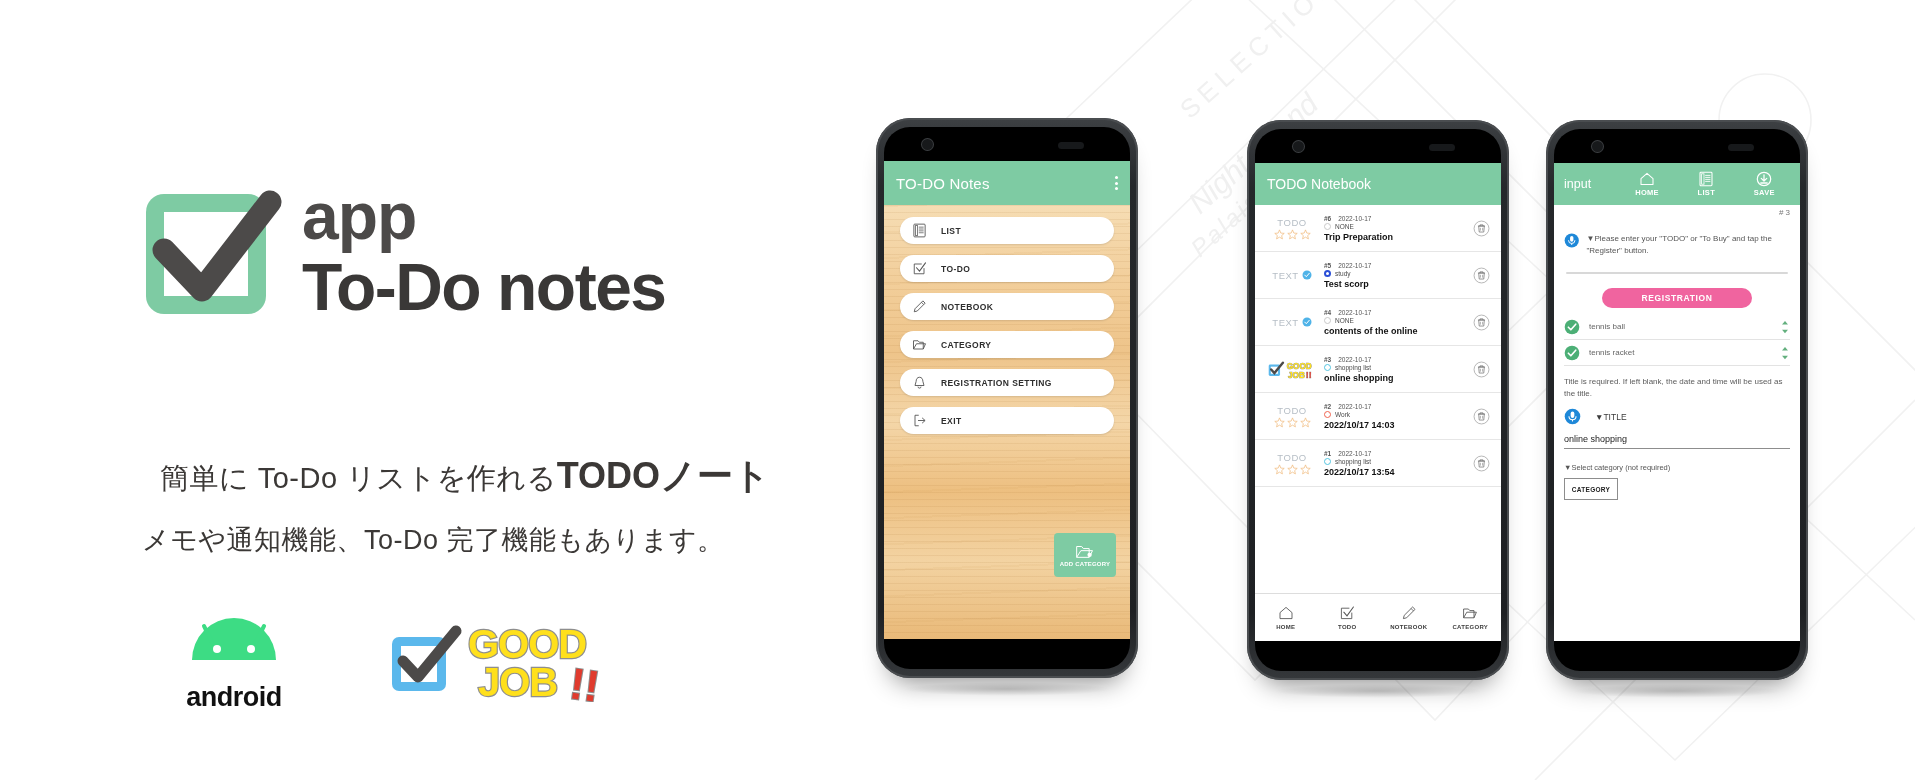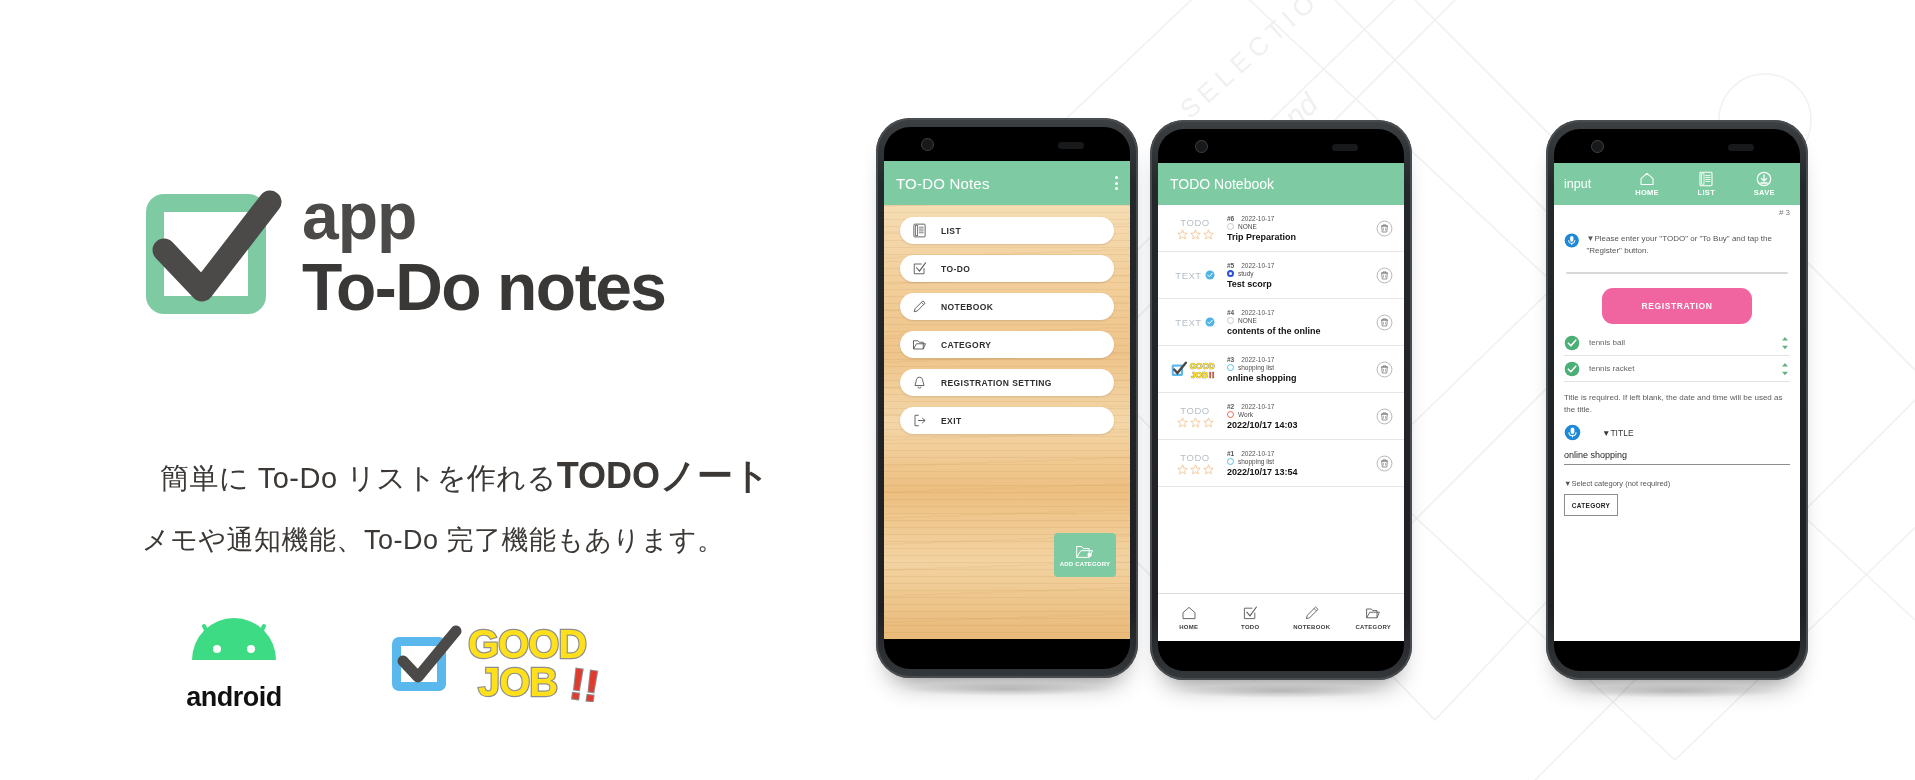--- a/index.html
+++ b/index.html
@@ -118,21 +118,21 @@
   }
   .p1-row .lbl { font-size: 8.5px; font-weight: 700; color:#2e2e2e; letter-spacing: .4px; }
   .p1-fab {
     position:absolute; right: 14px; bottom: 62px; width: 62px; height: 44px;
     background:#7ecba3; border-radius:4px; display:flex; flex-direction:column;
     align-items:center; justify-content:center; gap:2px; color:#fff;
   }
   .p1-fab .t { font-size:6px; font-weight:700; letter-spacing:.2px; }
 
   
-  #phone2 { left: 1150px; top: 120px; }
+  #phone2 { left: 1247px; top: 120px; }
   .p2-appbar { height: 42px; background:#7ecba3; display:flex; align-items:center; padding:0 12px; }
   .p2-title { color:#fff; font-size:14px; }
   .p2-list { position:absolute; left:0; right:0; top:42px; bottom:48px; background:#fff; }
   .p2-item {
     display:flex; align-items:center; height:47px; border-bottom:1px solid #e6e6e6;
     padding: 0 8px 0 9px;
   }
   .p2-left { width: 56px; flex:none; display:flex; flex-direction:column; align-items:center; gap:1px; }
   .p2-kind { font-size:9.5px; color:#b6bec6; letter-spacing:.5px; }
   .p2-kind.text { display:flex; align-items:center; gap:3px; }
@@ -159,28 +159,28 @@
   .p3-title { color:#fff; font-size:12.5px; flex:none; width:52px; }
   .p3-acts { flex:1; display:flex; justify-content:space-around; align-items:flex-end; }
   .p3-act { display:flex; flex-direction:column; align-items:center; gap:1px; color:#fff; }
   .p3-act .al { font-size:7.5px; font-weight:700; letter-spacing:.3px; }
   .p3-body { position:absolute; left:0; right:0; top:42px; bottom:0; background:#fff; padding: 3px 10px 0 10px; }
   .p3-num { text-align:right; font-size:8px; color:#777; }
   .p3-hint { display:flex; gap:7px; margin-top:14px; align-items:flex-start; }
   .p3-hint .tx { font-size:8px; color:#555; line-height:1.45; padding-top:2px; }
   .p3-sep { height:2px; background:#d8d8d8; margin:16px 2px 0 2px; border-radius:2px; }
   .p3-reg {
-    margin: 14px auto 0 auto; width: 150px; height: 36px; background:#f0649f;
+    margin: 14px auto 0 auto; width: 150px; height: 20px; background:#f0649f;
     border-radius: 11px; display:flex; align-items:center; justify-content:center;
   }
   .p3-reg span { color:#fff; font-size:8.5px; font-weight:700; letter-spacing:.6px; }
   .p3-chk { display:flex; align-items:center; gap:9px; height:26px; border-bottom:1px solid #e3e3e3; }
   .p3-chk .cl { flex:1; font-size:8px; color:#666; }
   .p3-note { font-size:8px; color:#5b5b5b; line-height:1.45; margin-top:10px; }
-  .p3-titlerow { display:flex; align-items:center; gap:21px; margin-top:9px;text-align:right; }
+  .p3-titlerow { display:flex; align-items:center; gap:14px; margin-top:9px;text-align:right; }
   .p3-titlerow .tl { font-size:8.5px; color:#3a3a3a; }
   .p3-input { margin-top:9px; font-size:9px; color:#222; padding-bottom:4px; border-bottom:1.5px solid #8d8d8d; }
   .p3-selcat { margin-top:14px; font-size:7.5px; color:#555; }
   .p3-catbtn {
     margin-top:6px; width:54px; height:22px; border:1px solid #8d8d8d;
     display:flex; align-items:center; justify-content:center;
   }
   .p3-catbtn span { font-size:6.5px; font-weight:700; color:#222; letter-spacing:.3px; }
 </style>
 </head>

